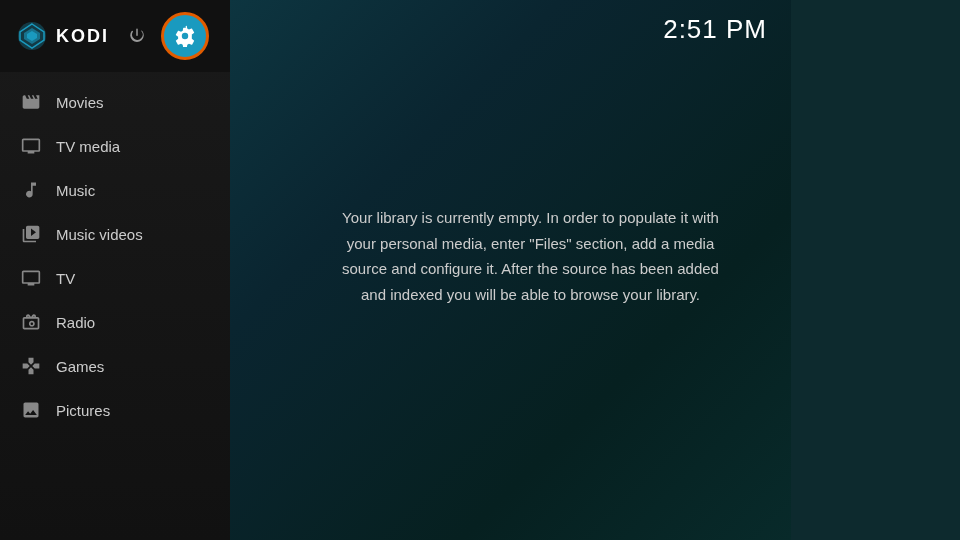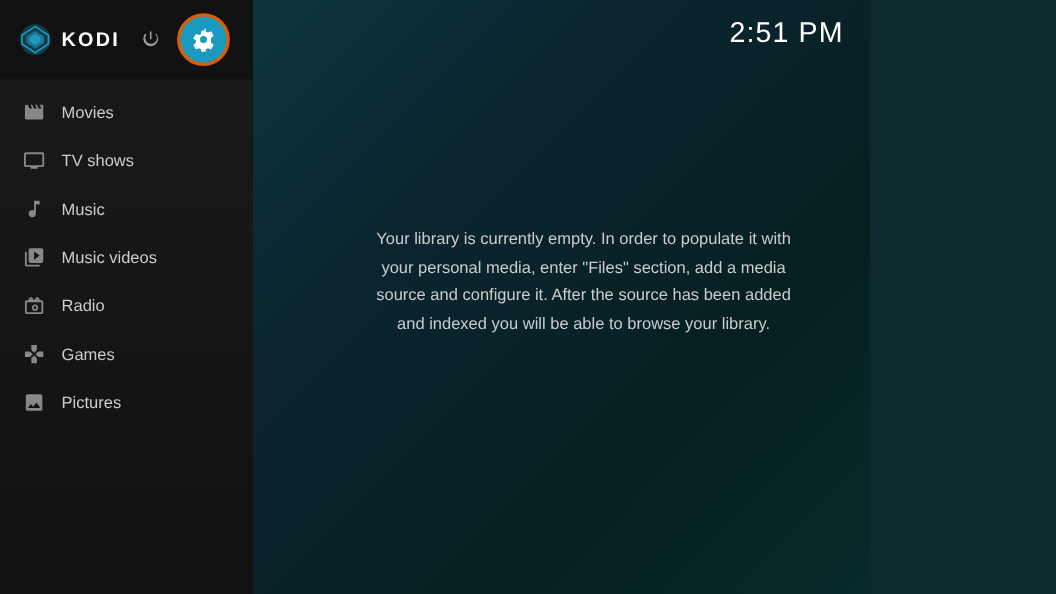--- a/index.html
+++ b/index.html
@@ -241,41 +241,49 @@
         </span>
         <span class="nav-label">Movies</span>
       </div>
 
       <div class="nav-item">
         <span class="nav-icon">
           <svg width="20" height="20" viewBox="0 0 24 24">
               <path d="M21 3H3c-1.1 0-2 .9-2 2v12c0 1.1.9 2 2 2h5v2h8v-2h5c1.1 0 1.99-.9 1.99-2L23 5c0-1.1-.9-2-2-2zm0 14H3V5h18v12z" fill="#888"></path>
             </svg>
         </span>
-        <span class="nav-label">TV shows</span>
+        <span class="nav-label">TV media</span>
       </div>
 
       <div class="nav-item">
         <span class="nav-icon">
           <svg width="20" height="20" viewBox="0 0 24 24">
               <path d="M12 3v10.55A4 4 0 1 0 14 17V7h4V3h-6z" fill="#888"></path>
             </svg>
         </span>
         <span class="nav-label">Music</span>
       </div>
 
       <div class="nav-item">
         <span class="nav-icon">
           <svg width="20" height="20" viewBox="0 0 24 24">
               <path d="M4 6H2v14c0 1.1.9 2 2 2h14v-2H4V6zm16-4H8c-1.1 0-2 .9-2 2v12c0 1.1.9 2 2 2h12c1.1 0 2-.9 2-2V4c0-1.1-.9-2-2-2zm-8 12.5v-9l6 4.5-6 4.5z" fill="#888"></path>
             </svg>
         </span>
         <span class="nav-label">Music videos</span>
       </div>
 
+      <div class="nav-item">
+        <span class="nav-icon">
+          <svg width="20" height="20" viewBox="0 0 24 24">
+              <path d="M21 3H3c-1.1 0-2 .9-2 2v12c0 1.1.9 2 2 2h5v2h8v-2h5c1.1 0 1.99-.9 1.99-2L23 5c0-1.1-.9-2-2-2zm0 14H3V5h18v12z" fill="#888"></path>
+            </svg>
+        </span>
+        <span class="nav-label">TV</span>
+      </div>
 
       <div class="nav-item">
         <span class="nav-icon">
           <svg width="20" height="20" viewBox="0 0 24 24">
               <path d="M20 6h-2.18c.07-.23.18-.46.18-.7 0-1.38-1.12-2.5-2.5-2.5-.88 0-1.65.47-2.09 1.17L12 5.88l-1.41-1.91C10.15 3.27 9.38 2.8 8.5 2.8 7.12 2.8 6 3.92 6 5.3c0 .24.11.47.18.7H4c-1.1 0-2 .9-2 2v11c0 1.1.9 2 2 2h16c1.1 0 2-.9 2-2V8c0-1.1-.9-2-2-2zM8.5 4.8c.28 0 .5.22.5.5s-.22.5-.5.5-.5-.22-.5-.5.22-.5.5-.5zm7 0c.28 0 .5.22.5.5s-.22.5-.5.5-.5-.22-.5-.5.22-.5.5-.5zM20 19H4V8h16v11zm-7-8.5c-1.93 0-3.5 1.57-3.5 3.5s1.57 3.5 3.5 3.5 3.5-1.57 3.5-3.5-1.57-3.5-3.5-3.5zm0 5c-.83 0-1.5-.67-1.5-1.5s.67-1.5 1.5-1.5 1.5.67 1.5 1.5-.67 1.5-1.5 1.5z" fill="#888"></path>
             </svg>
         </span>
         <span class="nav-label">Radio</span>
       </div>
 

